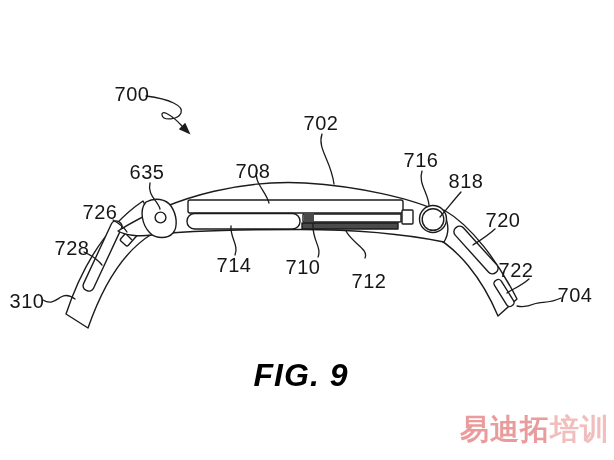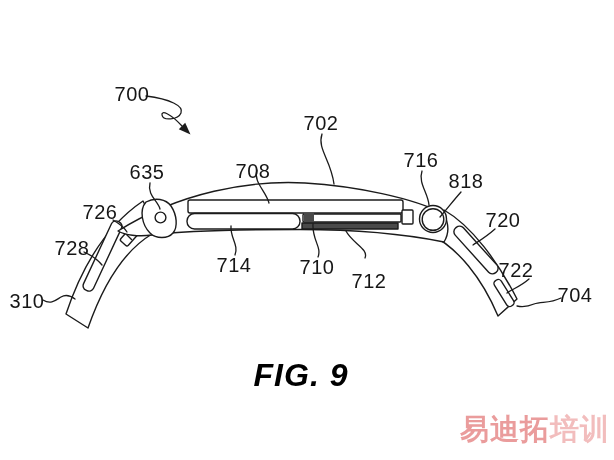--- a/index.html
+++ b/index.html
@@ -85,21 +85,21 @@
   <div class="ref-label" style="left:132px; top:94px;">700</div>
   <div class="ref-label" style="left:321px; top:123px;">702</div>
   <div class="ref-label" style="left:253px; top:147px;margin-top:24px;">708</div>
   <div class="ref-label" style="left:147px; top:172px;">635</div>
   <div class="ref-label" style="left:421px; top:160px;">716</div>
   <div class="ref-label" style="left:466px; top:181px;">818</div>
   <div class="ref-label" style="left:100px; top:212px;">726</div>
   <div class="ref-label" style="left:72px;  top:248px;">728</div>
   <div class="ref-label" style="left:27px;  top:301px;">310</div>
   <div class="ref-label" style="left:234px; top:265px;">714</div>
-  <div class="ref-label" style="left:317px; top:267px;text-align:right;">710</div>
+  <div class="ref-label" style="left:303px; top:267px;text-align:right;">710</div>
   <div class="ref-label" style="left:369px; top:256px;margin-top:25px;">712</div>
   <div class="ref-label" style="left:503px; top:220px;">720</div>
   <div class="ref-label" style="left:516px; top:270px;">722</div>
   <div class="ref-label" style="left:575px; top:295px;">704</div>
 
   <div class="fig-caption">FIG. 9</div>
 
   <div class="watermark">
     <div class="wm-brand"><span style="color: rgb(234, 156, 156);">易迪拓</span><span style="color: rgb(242, 189, 189);">培训</span></div>
   </div>

